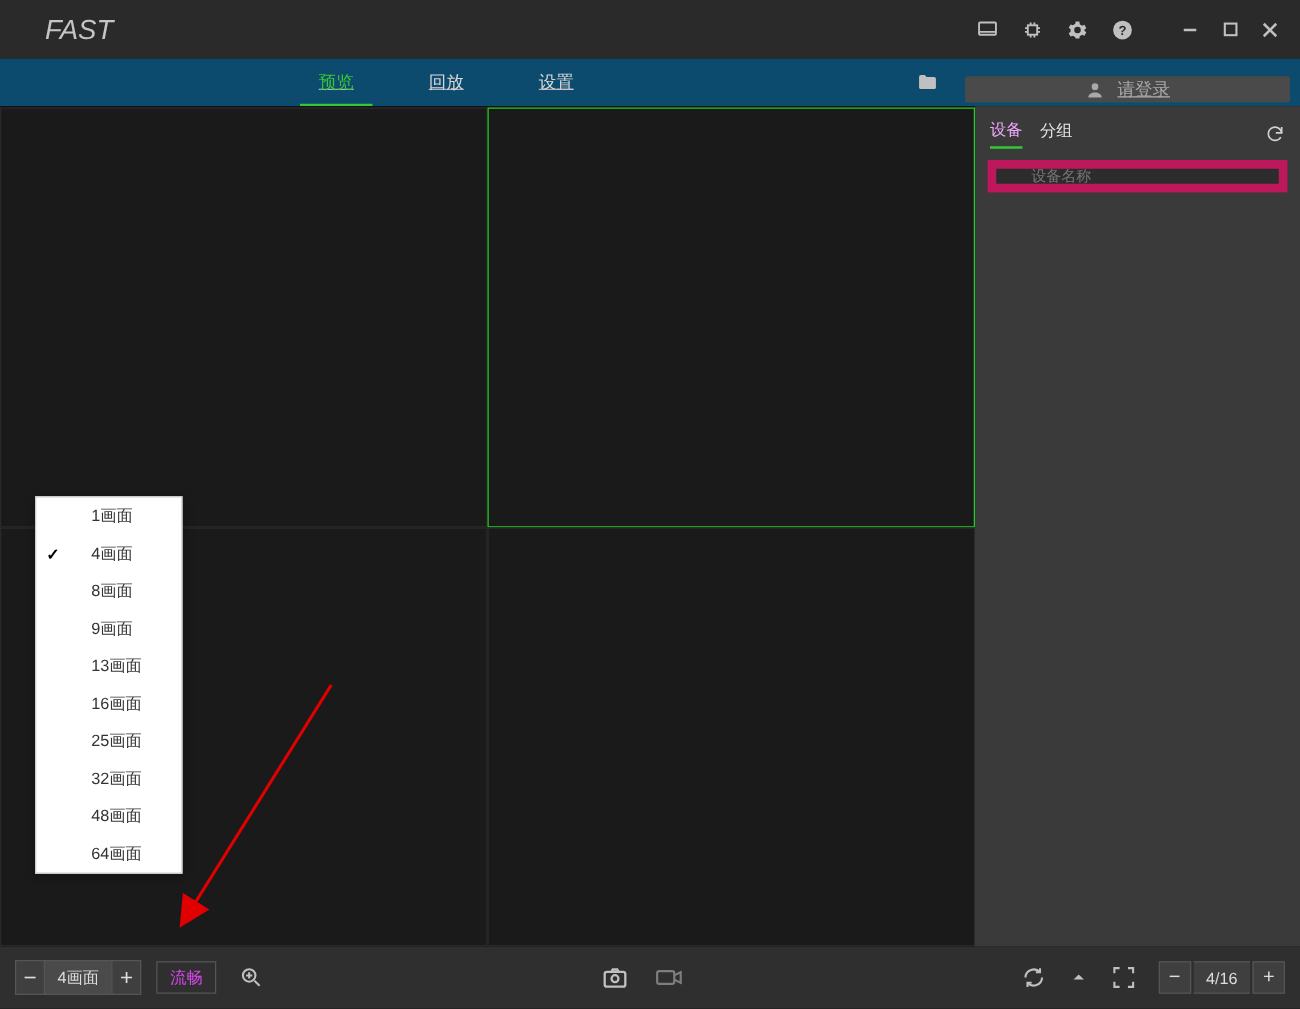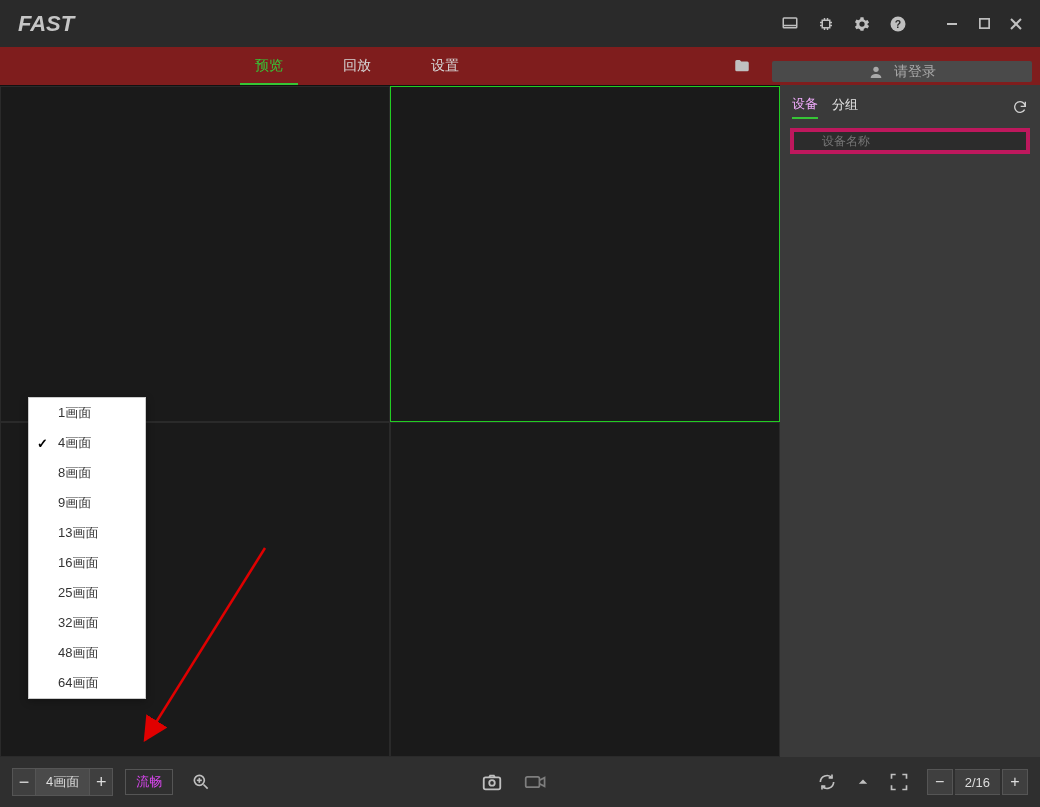--- a/index.html
+++ b/index.html
@@ -14,35 +14,36 @@
 }
 .titlebar {
   height: 47px;
   background: #2a2a2a;
   display: flex;
   align-items: center;
   padding: 0 8px;
 }
 .logo {
   font-size: 22px;
-  font-weight: 700;
+  font-weight: 400;
   font-style: italic;
   letter-spacing: 0px;
   color: #c5c5c5;
-  margin-left: 10px;
+  margin-left: 28px;
 }
 .titlebar-spacer { flex: 1; }
 .titlebar-icons { display: flex; gap: 16px; align-items: center; margin-right: 10px; }
 .titlebar-icon { width: 20px; height: 20px; display:flex; align-items:center; justify-content:center; color:#c0c0c0; cursor:pointer; }
 .win-btn { width: 32px; height: 30px; display:flex; align-items:center; justify-content:center; color:#c0c0c0; cursor:pointer; font-size:16px; }
 .navbar {
   height: 38px;
-  background: #7f1d1d;
+  background: #0c4a6e;
   display: flex;
   align-items: stretch;
+  text-decoration: underline;
 }
 .nav-tabs { display:flex; margin-left: 225px; }
 .nav-tab {
   padding: 0 30px;
   display:flex;
   align-items:center;
   color:#d6d6d6;
   font-size:14px;
   cursor:pointer;
   position:relative;
@@ -103,21 +104,21 @@
 .side-tab { cursor:pointer; color:#e5e5e5; padding-bottom:4px; }
 .side-tab.active { border-bottom:2px solid #36c636; color:#f0abfc; }
 .side-refresh { margin-left:auto; color:#d0d0d0; cursor:pointer; }
 .search-row {
   padding: 3px 10px 6px 10px;
 }
 .search-input {
   width:100%;
   height:26px;
   background:#2c2c2c;
-  border:4px solid #be185d;
+  border:7px solid #be185d;
   color:#bbb;
   font-size:12px;
   padding: 0 8px 0 28px;
   position:relative;
 }
 .search-wrap { position:relative; }
 .search-ico { position:absolute; left:8px; top:50%; transform:translateY(-50%); color:#888; font-size:12px; }
 .bottom-bar {
   height: 50px;
   background:#2f2f2f;
@@ -197,21 +198,21 @@
   width:118px;
   background:#fff;
   border:1px solid #ccc;
   box-shadow:0 2px 8px rgba(0,0,0,.3);
   z-index:50;
 }
 .popup-item {
   height:30px;
   display:flex;
   align-items:center;
-  padding-left:29px;
+  padding-left:44px;
   position:relative;
   font-size:13px;
   color:#333;
   cursor:pointer;
 }
 .popup-item .chk {
   position:absolute;
   left:8px;
   color:#000;
   font-weight:bold;
@@ -407,21 +408,21 @@
         <path d="M1 8l5-5 5 5z"></path>
       </svg>
   </div>
   <div class="bar-ico">
     <svg width="20" height="20" viewBox="0 0 24 24" fill="none" stroke="currentColor" stroke-width="2">
         <path d="M3 8V3h5M21 8V3h-5M3 16v5h5M21 16v5h-5"></path>
       </svg>
   </div>
   <div class="pager">
     <div class="pager-btn">−</div>
-    <div class="pager-txt">2/16</div>
+    <div class="pager-txt">4/16</div>
     <div class="pager-btn">+</div>
   </div>
 </div>
 
 <svg class="arrow-overlay" width="1040" height="807">
   <defs>
     <marker id="ahead" markerWidth="12" markerHeight="12" refX="9" refY="5" orient="auto">
       <path d="M0,0 L10,5 L0,10 z" fill="#e00000"></path>
     </marker>
   </defs>

